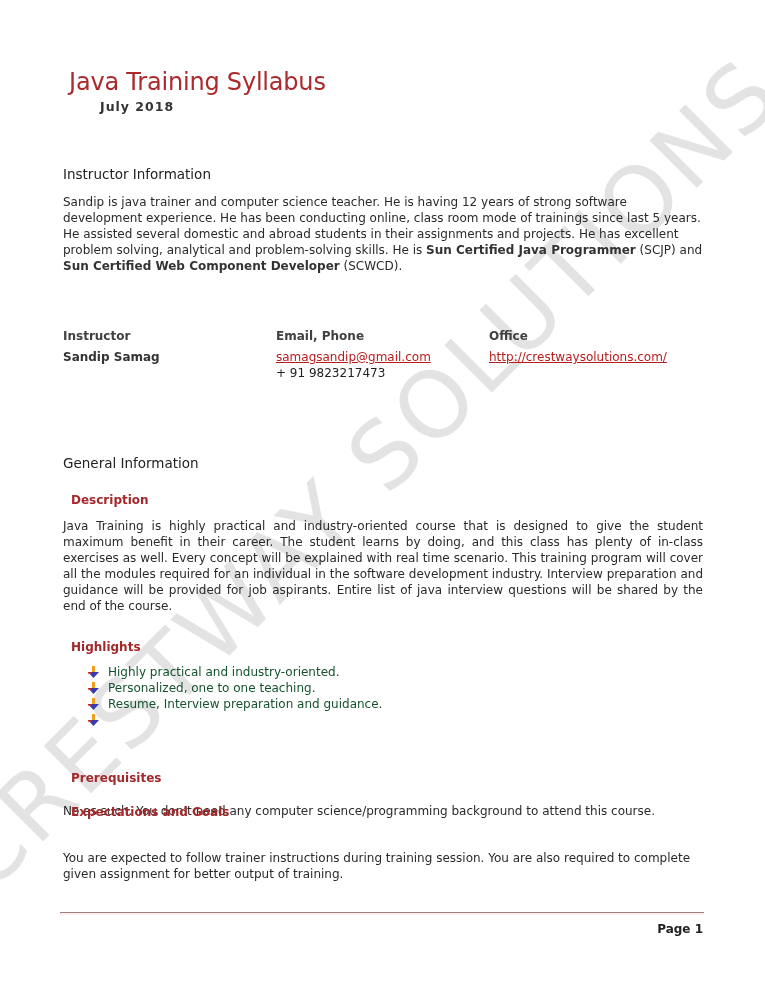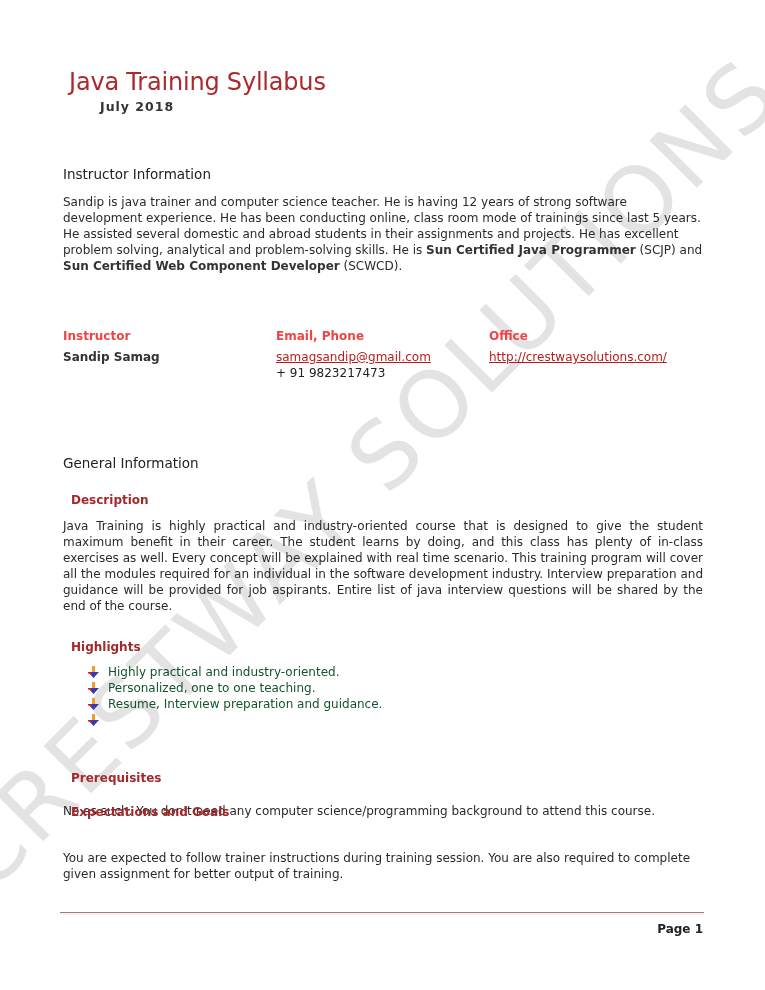--- a/index.html
+++ b/index.html
@@ -22,21 +22,21 @@
 
   .h2 { position: absolute; left: 0; font-size: 13.5px; color: #222; margin: 0; font-weight: normal; }
   .h3 { position: absolute; left: 0; font-size: 12px; color: #a3282b; font-weight: bold; margin: 8px; }
 
   .para { position: absolute; left: 0; width: 640px; font-size: 12px; line-height: 16px; color: #2a2a2a; }
   .para b { color: #333; }
   .justify { text-align: justify; }
 
   .info-grid { position: absolute; top: 328px; left: 0; width: 640px; height: 60px; }
   .col { position: absolute; top: 0; font-size: 12px; line-height: 16px; }
-  .col .label { color: #ef4444; font-weight: bold; margin-bottom: 5px; }
+  .col .label { color: #404040; font-weight: bold; margin-bottom: 5px; }
   .col .val-bold { font-weight: bold; color: #333; }
   .col a { color: #b91c1c; text-decoration: underline; }
 
   .highlights { position: absolute; top: 664px; left: 25px; list-style: none; margin: 0; padding: 0;
                 font-size: 12px; line-height: 16px; color: #14532d; }
   .highlights li { position: relative; padding-left: 20px; }
   .bullet { position: absolute; left: 0; top: 2px; width: 11px; height: 12px; }
 
   .footer-rule { position: absolute; left: 60px; top: 912px; width: 644px; height: 1px; background: #9c7f7b; }
   .footer-rule::after { content: ""; position: absolute; left: 0; top: 1px; width: 100%; height: 2px; background: #fbeeee; }

